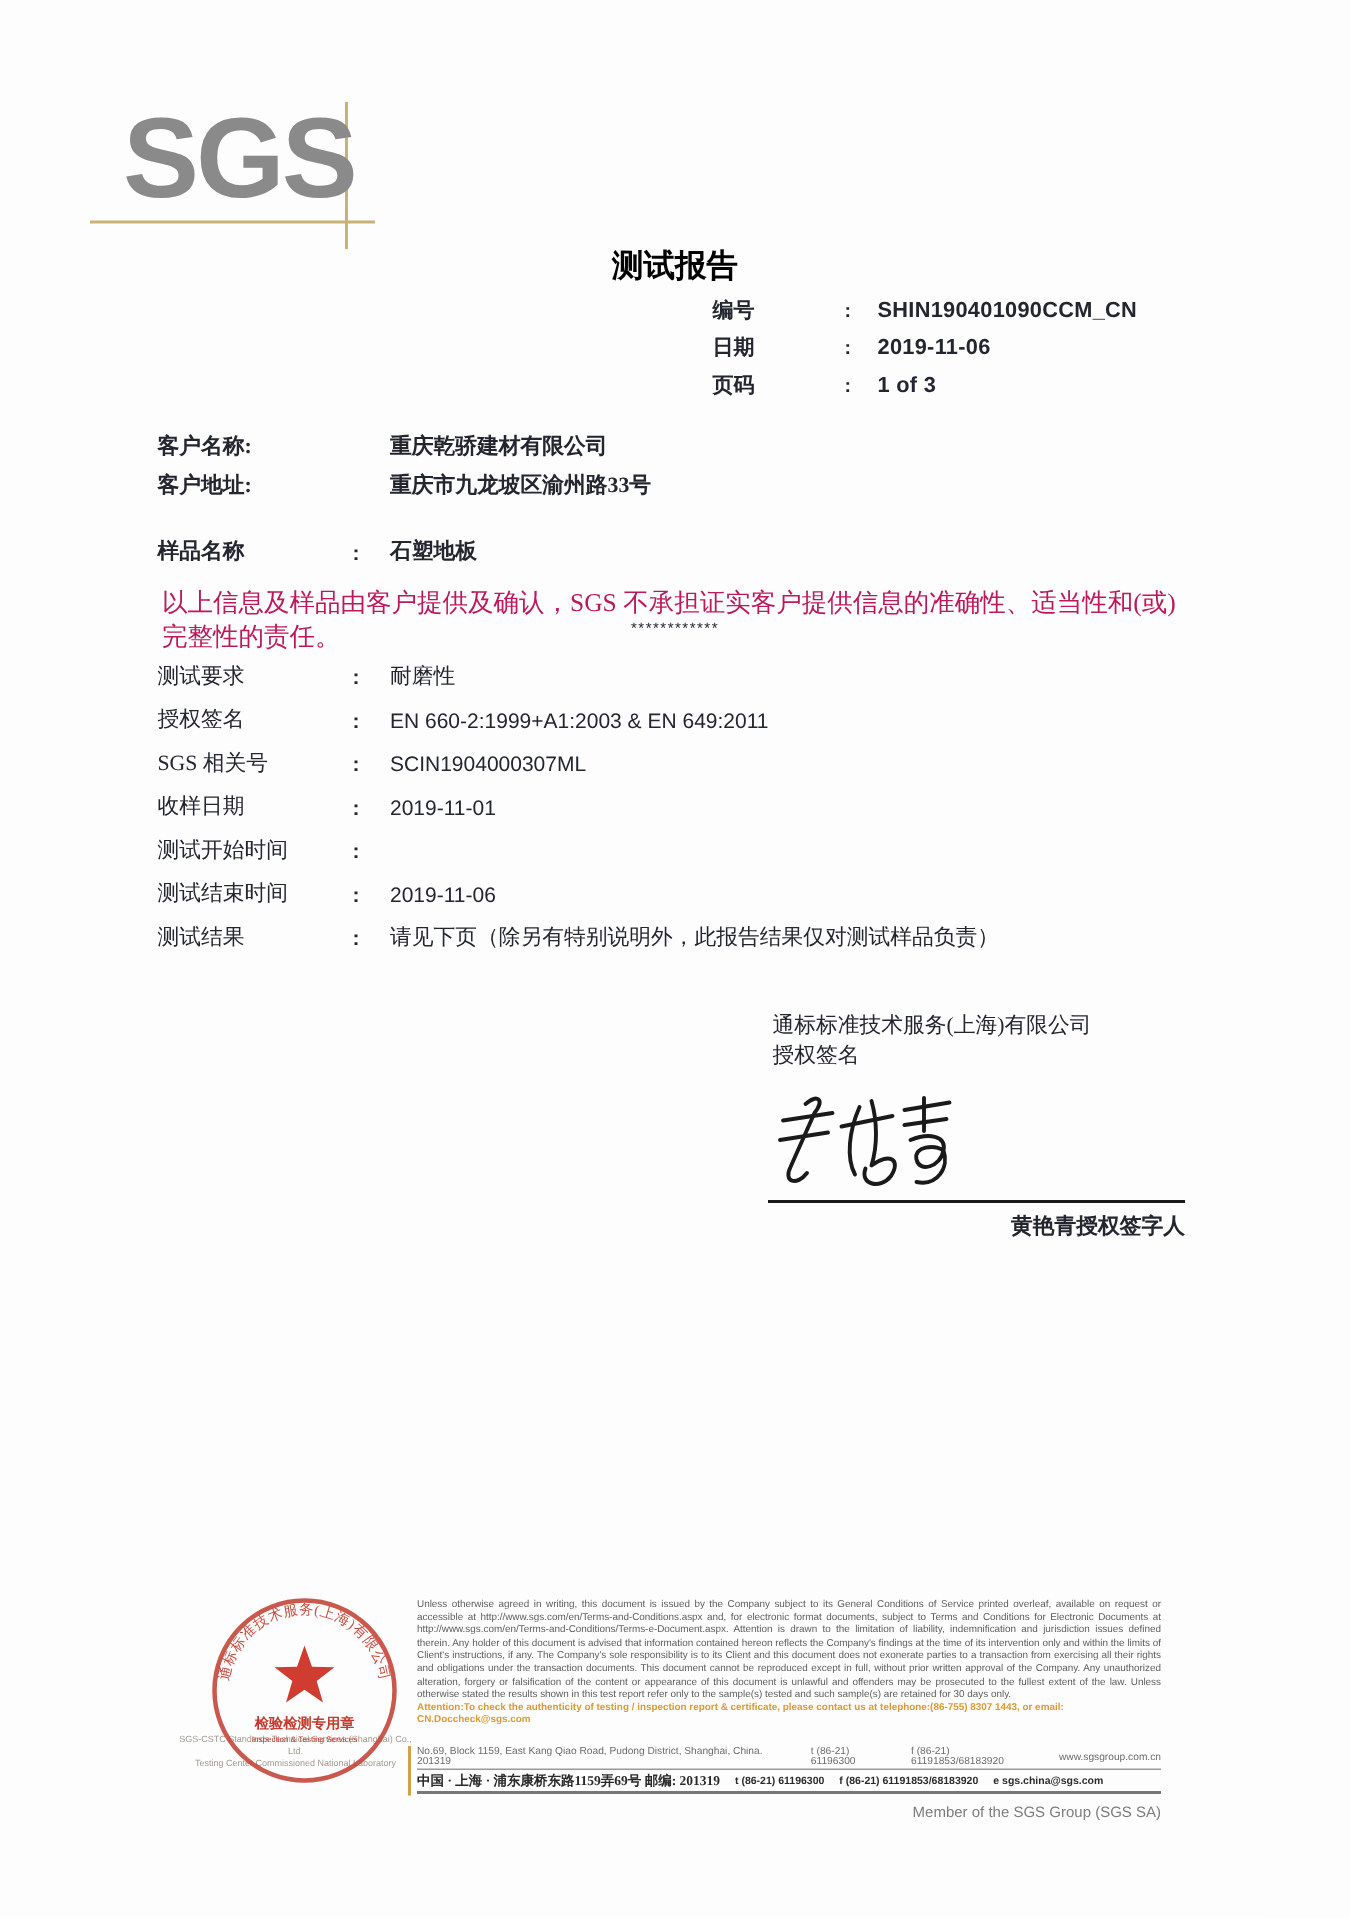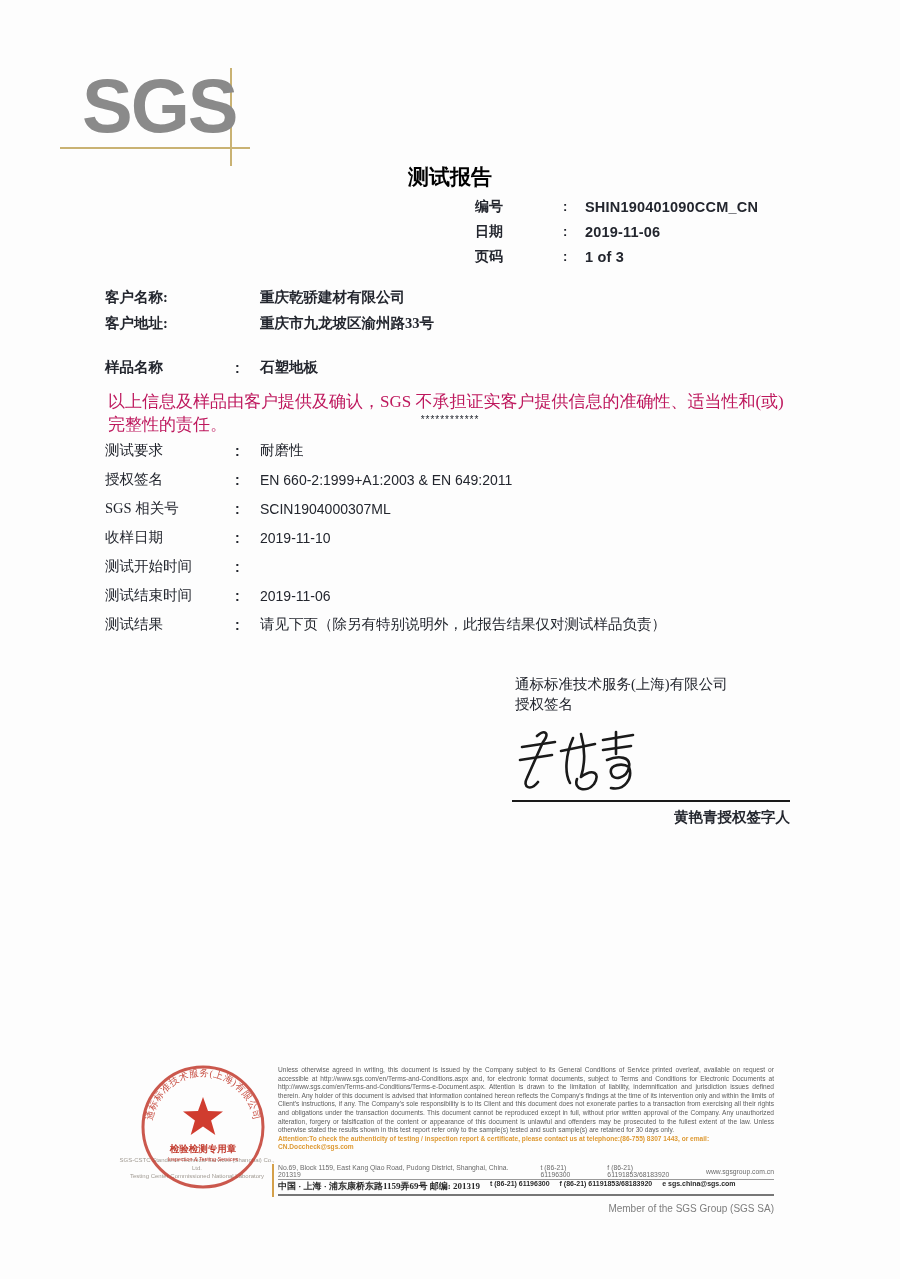--- a/index.html
+++ b/index.html
@@ -60,21 +60,21 @@
 
   .legal-block { position:absolute; left:278px; top:1066px; width:496px; }
   .legal-text { font-size:6.6px; line-height:8.6px; text-align:justify; color:#5d5d5d;
                 font-family:"Liberation Sans", sans-serif; }
   .attention-text { font-size:6.6px; line-height:8.6px; color:#dd9933; font-weight:bold; }
 
   .address-block { position:absolute; left:278px; top:1163px; width:496px; }
   .addr-vline { position:absolute; left:-6px; top:1px; width:2px; height:33px; background:#d4a04a; }
   .addr-row-en { display:flex; gap:10px; align-items:center; height:16px; font-size:6.8px; color:#6b6b6b; }
   .addr-row-en .web { color:#6b6b6b; }
-  .addr-row-cn { display:flex; gap:10px; height:17px; font-size:9px; font-weight:bold;
+  .addr-row-cn { display:flex; gap:10px; align-items:center; height:17px; font-size:9px; font-weight:bold;
                  color:#2a2a2a; border-top:1px solid #999; border-bottom:2px solid #777;
                  font-family:"Liberation Serif", serif; }
   .addr-row-cn .lat { font-family:"Liberation Sans", sans-serif; font-size:7px; }
   .member-line { position:absolute; left:278px; top:1203px; width:496px; text-align:right;
                  font-size:10px; color:#7d7d7d; }
 </style>
 </head>
 <body>
 
 <div class="page">
@@ -137,21 +137,21 @@
       <span class="d-value">EN 660-2:1999+A1:2003 &amp; EN 649:2011</span>
     </div>
     <div class="detail-row">
       <span class="d-label">SGS 相关号</span>
       <span class="d-colon">:</span>
       <span class="d-value">SCIN1904000307ML</span>
     </div>
     <div class="detail-row">
       <span class="d-label">收样日期</span>
       <span class="d-colon">:</span>
-      <span class="d-value">2019-11-10</span>
+      <span class="d-value">2019-11-01</span>
     </div>
     <div class="detail-row">
       <span class="d-label">测试开始时间</span>
       <span class="d-colon">:</span>
     </div>
     <div class="detail-row">
       <span class="d-label">测试结束时间</span>
       <span class="d-colon">:</span>
       <span class="d-value">2019-11-06</span>
     </div>

